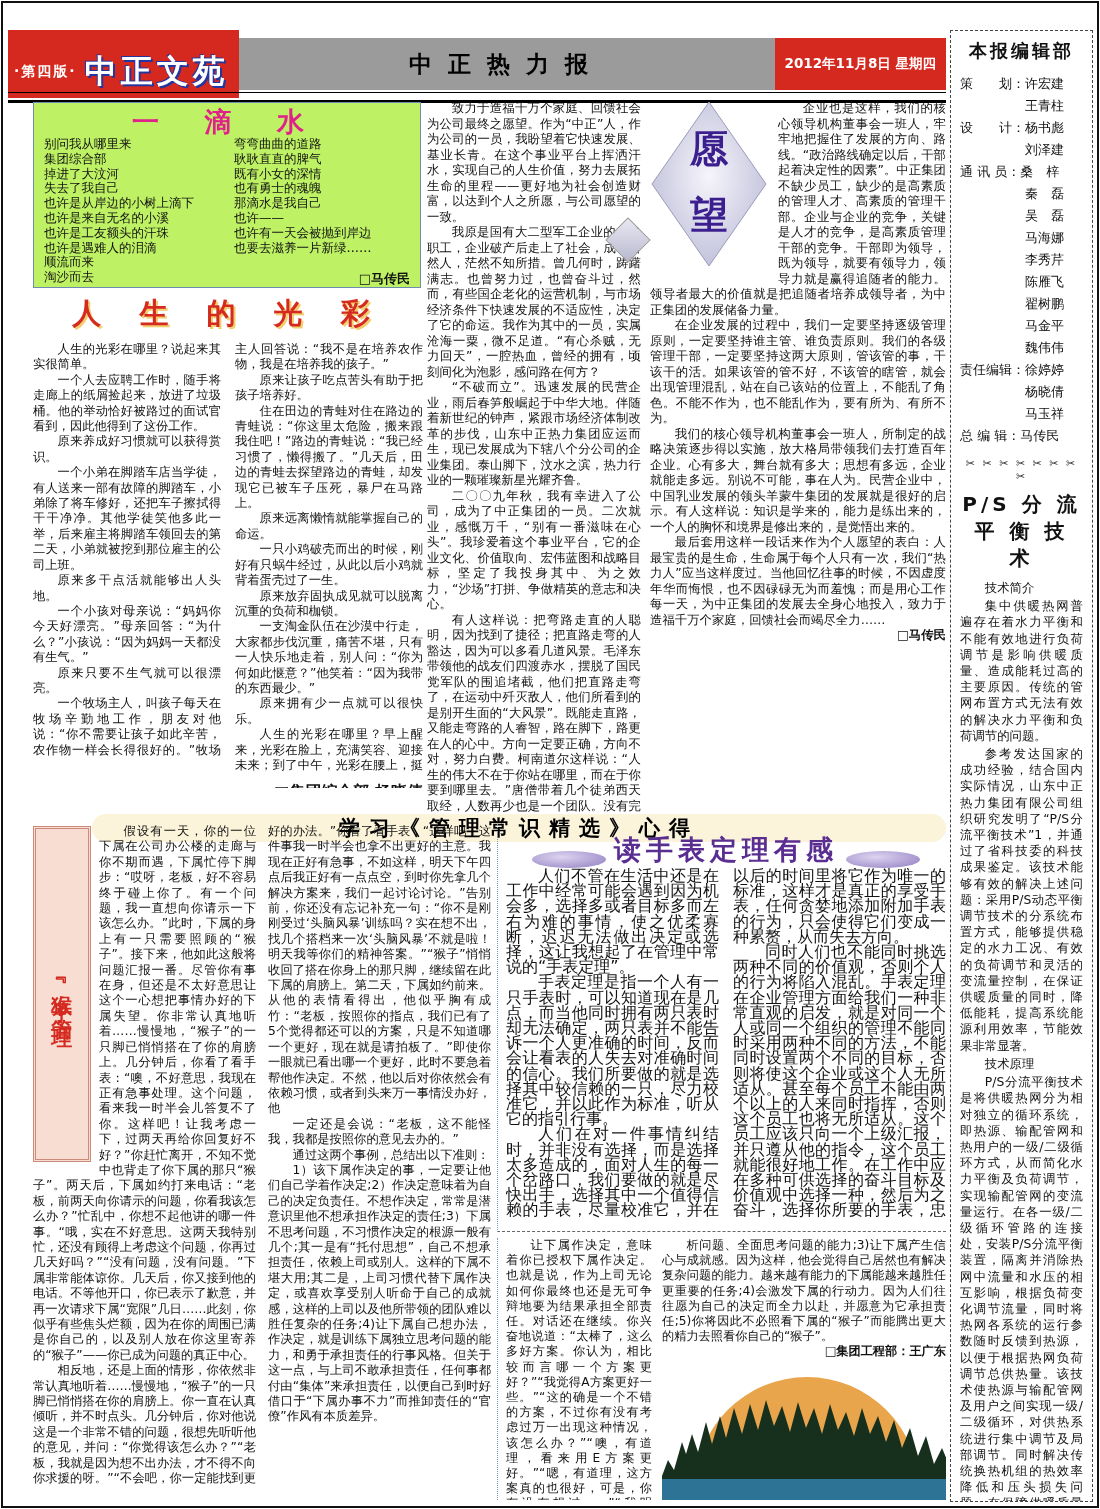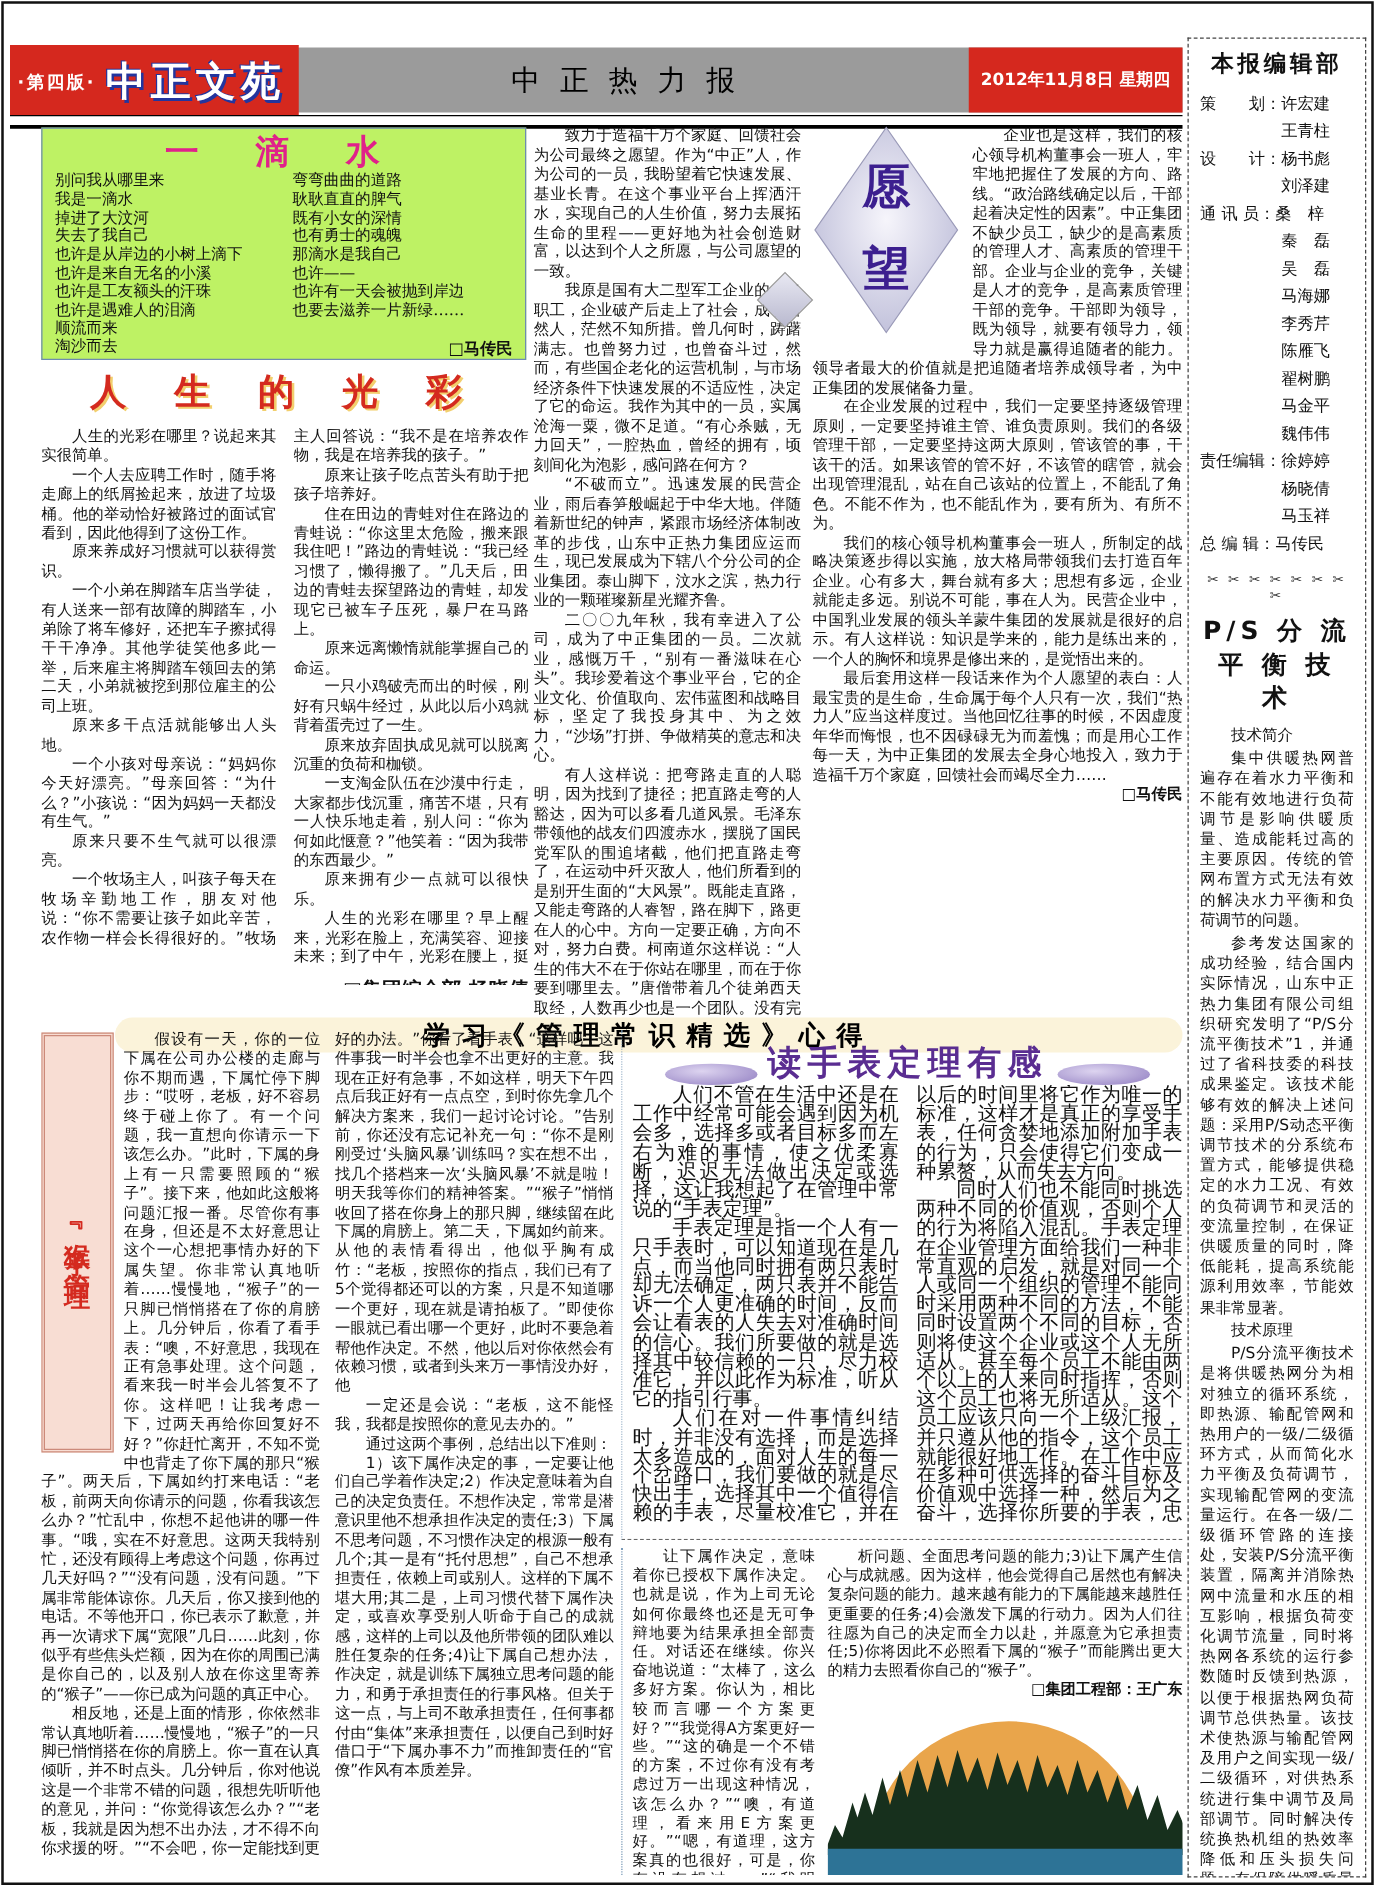--- a/index.html
+++ b/index.html
@@ -1,25 +1,25 @@
 <!DOCTYPE html>
 <html><head>
 <meta charset="utf-8">
 <style>
   html,body{margin:0;padding:0;background:#e8e8e8;}
   .page{position:relative;width:1100px;height:1509px;background:#ffffff;margin:0 auto;
         font-family:"DejaVu Sans",sans-serif;color:#111;overflow:hidden;
         outline:2px solid #111;outline-offset:-3px;}
   
   .masthead{position:absolute;left:8px;top:38px;width:938px;height:52px;background:#9b9b9b;display:flex;align-items:center;}
-  .ed-block{height:100%;background:#d5281e;display:flex;align-items:center;padding:4px 10px 0 6px;}
+  .ed-block{height:100%;background:#d5281e;display:flex;align-items:center;padding:16px 10px 0 6px;}
   .edition{color:#fff;font-size:14px;font-weight:bold;letter-spacing:2px;margin-right:8px;white-space:nowrap;}
   .mag-title{color:#fff;font-size:32px;font-weight:bold;letter-spacing:4px;white-space:nowrap;
              text-shadow:2px 2px 0 #23359e,-1px -1px 0 #23359e;font-family:"DejaVu Serif",serif;}
-  .paper-title{flex:1;text-align:center;font-size:23px;font-weight:normal;letter-spacing:16px;color:#000;font-family:"DejaVu Serif",serif;}
+  .paper-title{flex:1;text-align:center;font-size:23px;font-weight:bold;letter-spacing:16px;color:#000;font-family:"DejaVu Serif",serif;}
   .date-block{height:100%;background:#d5281e;display:flex;align-items:center;padding:0 10px;color:#fff;
               font-size:13.5px;font-weight:bold;white-space:nowrap;}
   .rule{position:absolute;left:8px;top:92px;width:938px;height:7px;border-top:1px solid #000;border-bottom:3px solid #000;}
   
   .poem-box{position:absolute;left:33px;top:102px;width:388px;height:186px;background:#bef264;
             border:1px solid #6e8bb0;padding:4px 10px;box-sizing:border-box;overflow:hidden;}
   .poem-title{text-align:center;color:#e0218a;font-size:27px;font-weight:bold;letter-spacing:18px;
               font-family:"DejaVu Serif",serif;line-height:30px;}
   .poem-cols{display:flex;gap:14px;}
   .poem-col{flex:1;font-size:12.5px;line-height:14.8px;font-family:"DejaVu Serif",serif;}
@@ -90,21 +90,21 @@
     <div class="paper-title">中正热力报</div>
     <div class="date-block">2012年11月8日 星期四</div>
   </div>
   <div class="rule"></div>
 
   <div class="poem-box">
     <div class="poem-title">一 滴 水</div>
     <div class="poem-cols">
       <div class="poem-col">
           <div>别问我从哪里来</div>
-          <div>我是一滴水</div>
+          <div>集团综合部</div>
           <div>掉进了大汶河</div>
           <div>失去了我自己</div>
           <div>也许是从岸边的小树上滴下</div>
           <div>也许是来自无名的小溪</div>
           <div>也许是工友额头的汗珠</div>
           <div>也许是遇难人的泪滴</div>
           <div>顺流而来</div>
           <div>淘沙而去</div>
         </div>
       <div class="poem-col">

